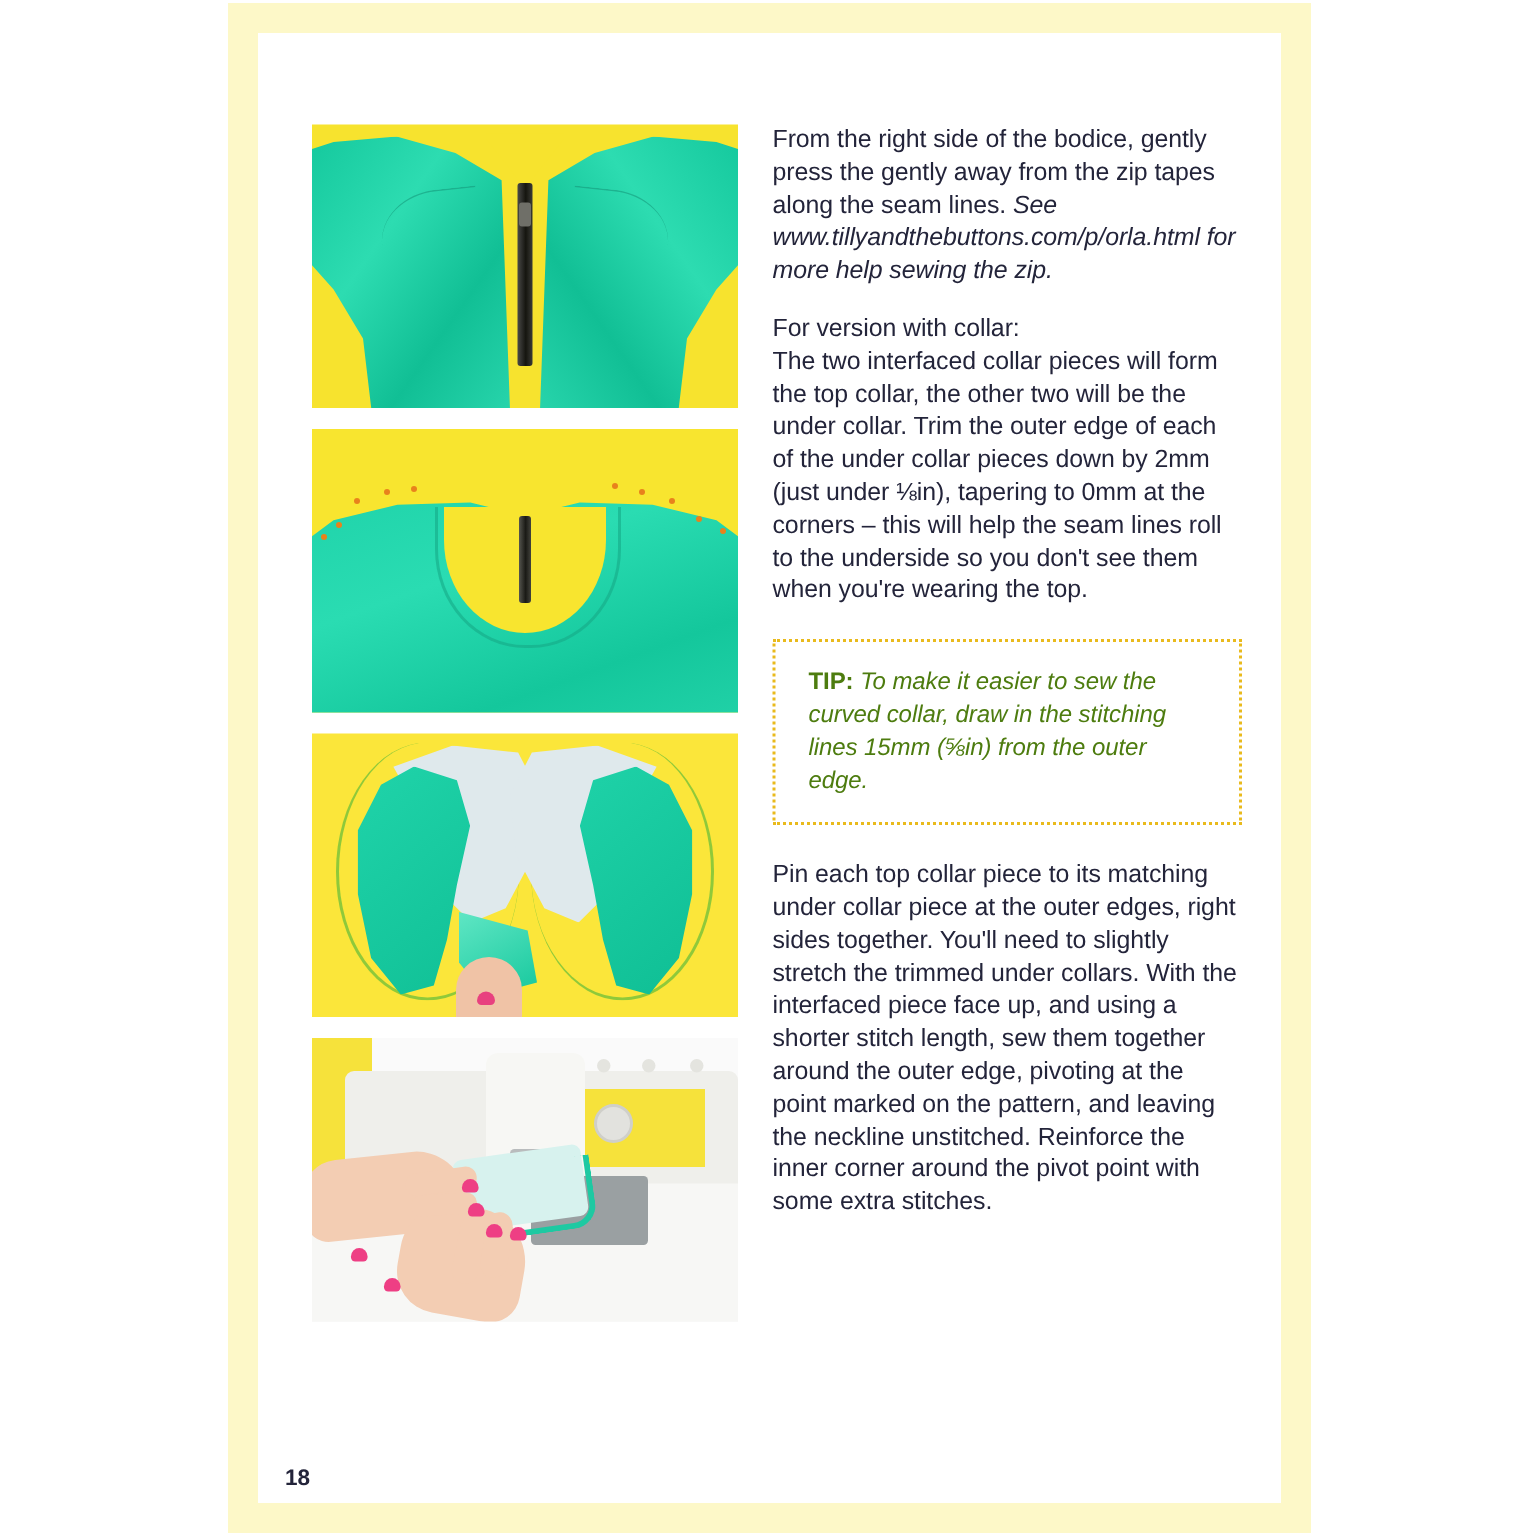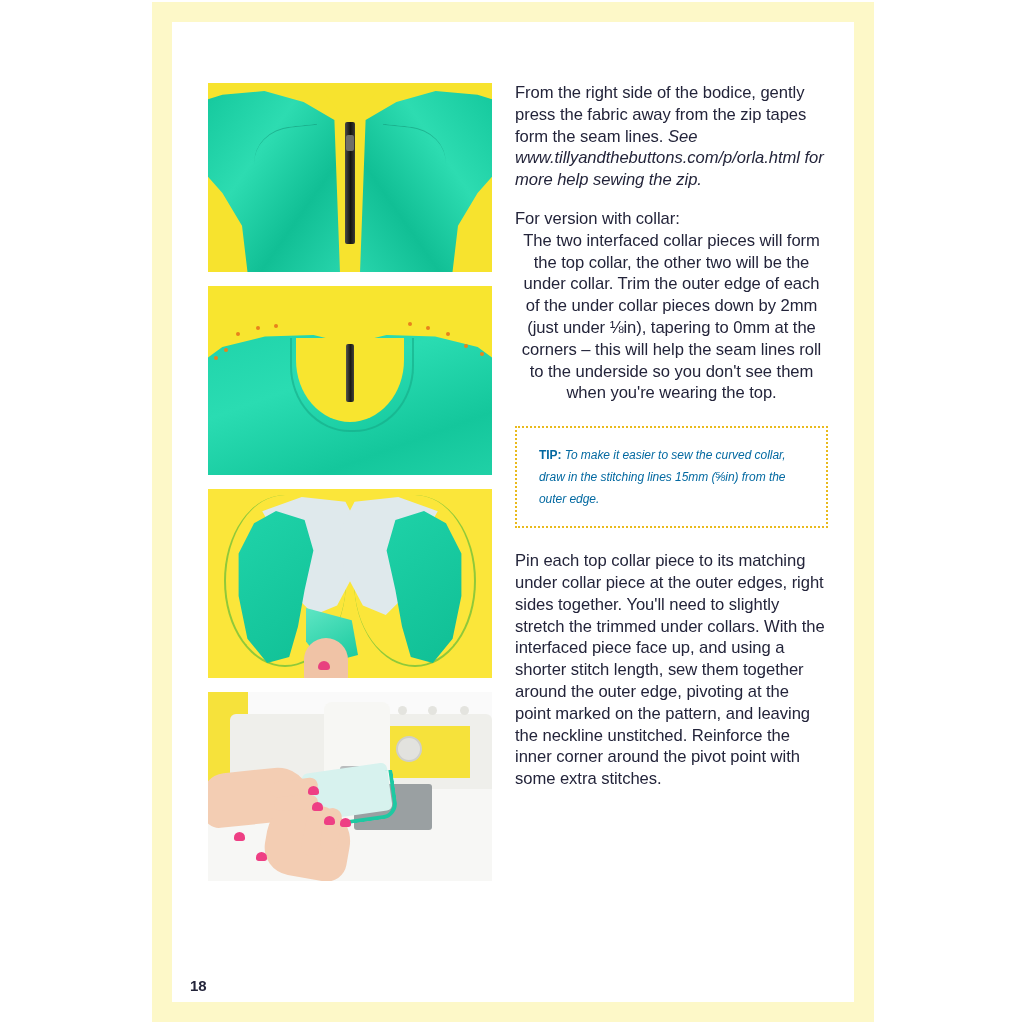--- a/index.html
+++ b/index.html
@@ -378,35 +378,35 @@
     color: #23243a;
     font-family: "Liberation Sans", sans-serif;
     letter-spacing: -0.05px;
   }
   #text-column p:last-child { margin-bottom: 0; }
   .italic { font-style: italic; }
   .bold-head {
     font-weight: normal;
     margin-bottom: 0 !important;
   }
-  .after-head { margin-top: 0; text-align: center; }
+  .after-head { margin-top: 0; }
 
   
   #tip-box {
     border: 2px dotted #e9ba1c;
     padding: 16px 18px 16px 22px;
     margin: 22px 0 22px 0;
     box-sizing: border-box;
   }
   #tip-box p {
     margin: 0;
     font-style: italic;
-    font-size: 12px;
+    font-size: 16px;
     line-height: 22px;
-    color: #0369a1;
+    color: #4d7c0f;
   }
   #tip-box .tip-label {
     font-style: normal;
     font-weight: bold;
   }
 
   
   #page-number {
     position: absolute;
     left: 190px;
@@ -501,21 +501,21 @@
         <div class="pinknail" style="left:132px;top:126px"></div>
         <div class="pinknail" style="left:26px;top:140px"></div>
         <div class="pinknail" style="left:48px;top:160px"></div>
 
       </div>
 
     </div>
 
     <div id="text-column">
 
-      <p><span>From the right side of the bodice, gently press the fabric away from the zip tapes form the seam lines. </span><span class="italic">See www.tillyandthebuttons.com/p/orla.html for more help sewing the zip.</span></p>
+      <p><span>From the right side of the bodice, gently press the gently away from the zip tapes along the seam lines. </span><span class="italic">See www.tillyandthebuttons.com/p/orla.html for more help sewing the zip.</span></p>
 
 
       <p class="bold-head">For version with collar:</p>
 
       <p class="after-head">The two interfaced collar pieces will form the top collar, the other two will be the under collar. Trim the outer edge of each of the under collar pieces down by 2mm (just under ⅛in), tapering to 0mm at the corners – this will help the seam lines roll to the underside so you don't see them when you're wearing the top.</p>
 
       <div id="tip-box">
         <p><span class="tip-label">TIP:</span><span> To make it easier to sew the curved collar, draw in the stitching lines 15mm (⅝in) from the outer edge.</span></p>
       </div>
 

